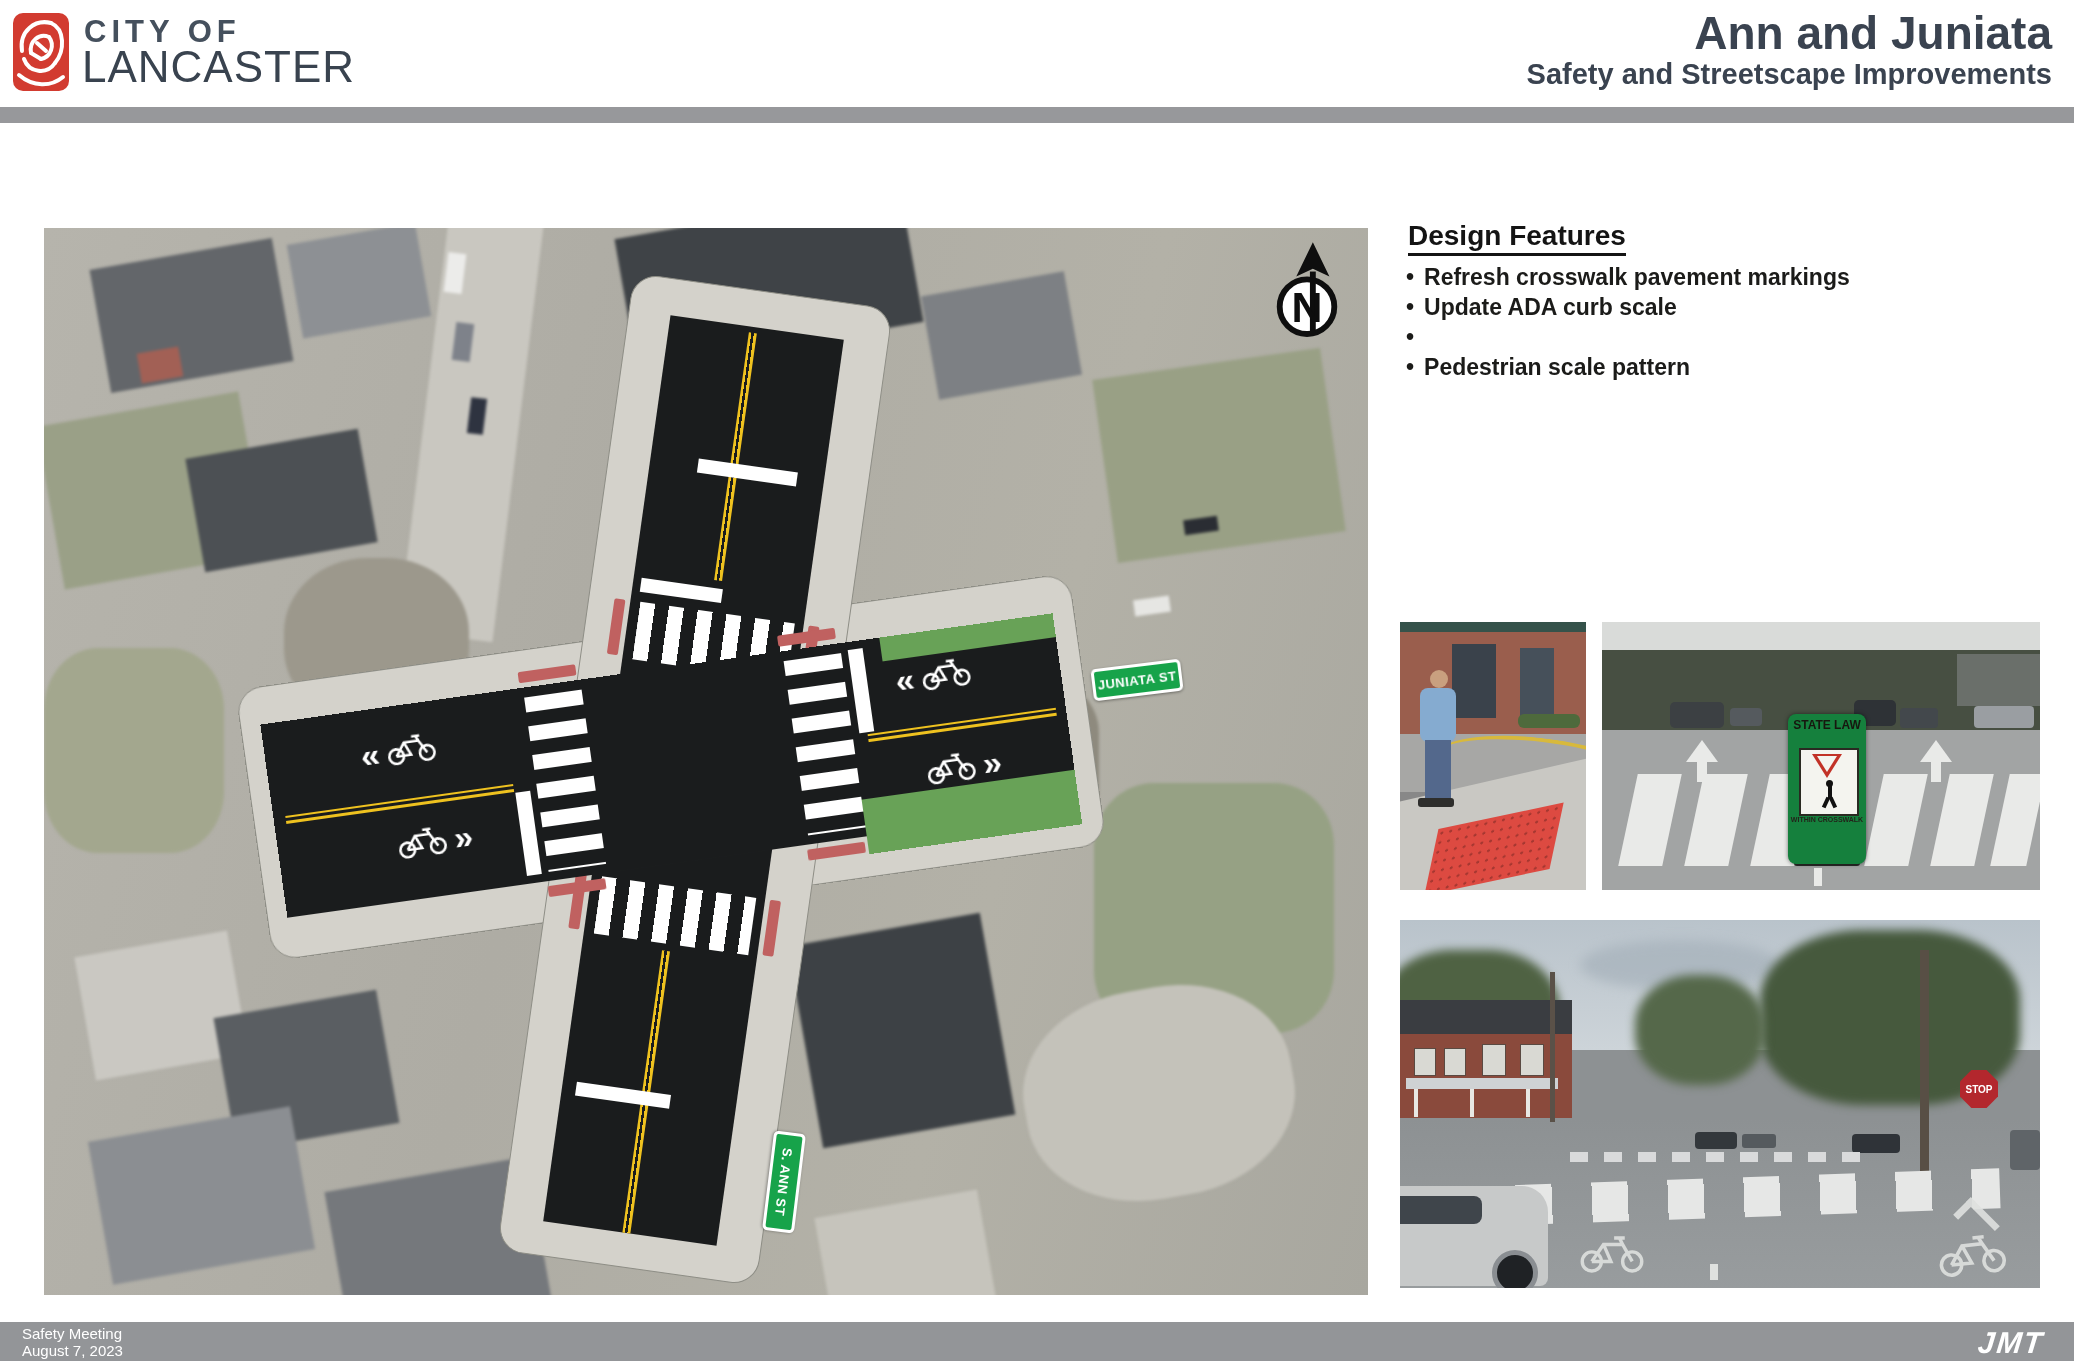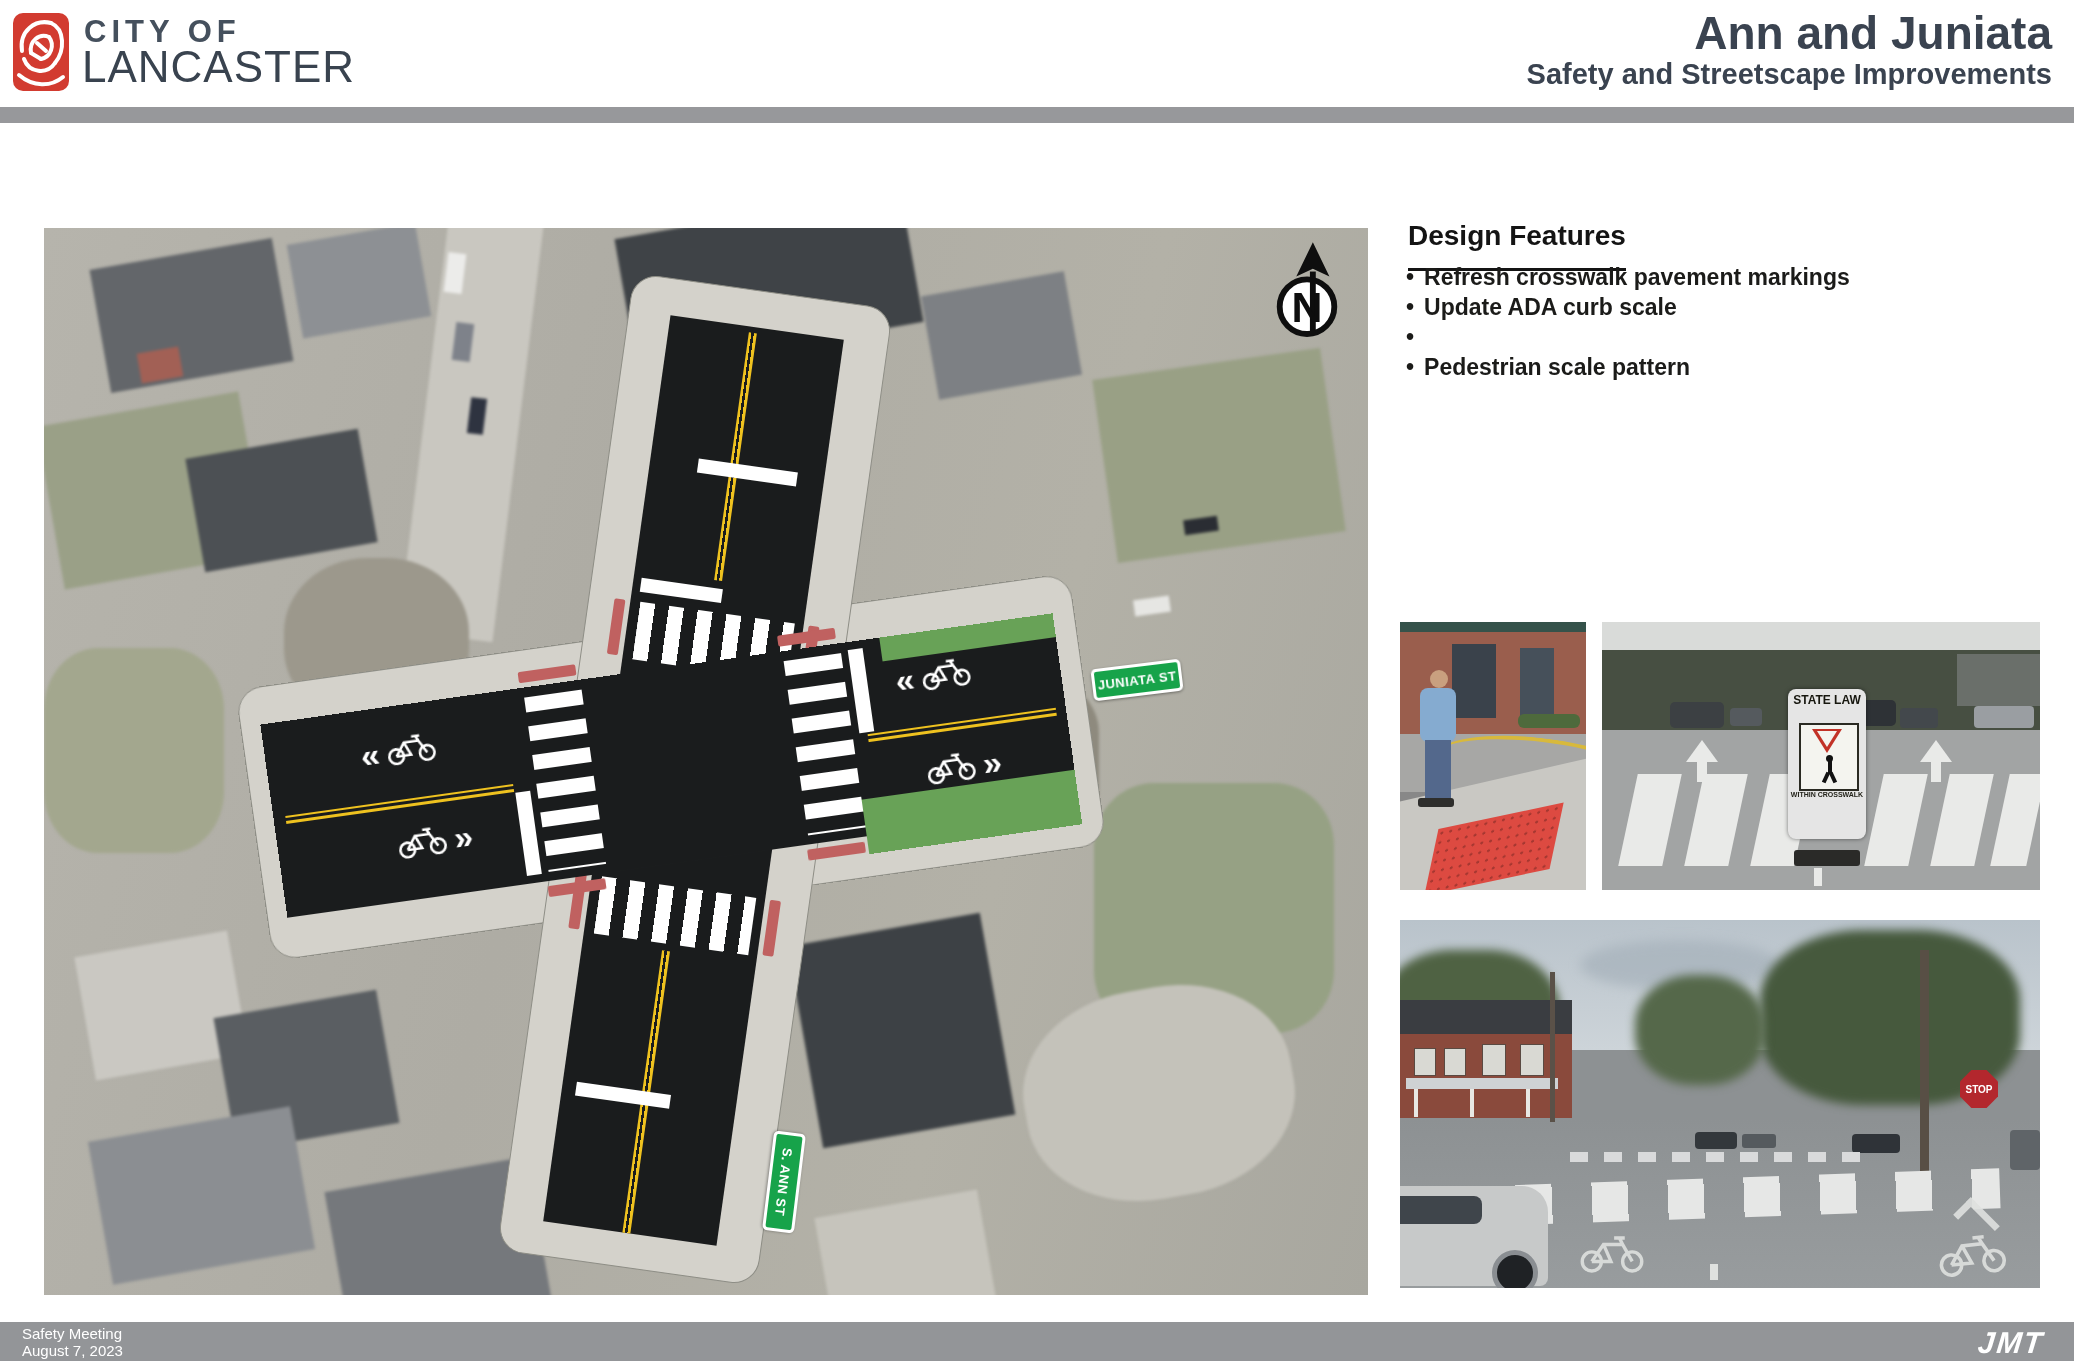--- a/index.html
+++ b/index.html
@@ -33,30 +33,30 @@
   .ramp{position:absolute;background:#c06160;border-radius:2px;}
   .sharrow{position:absolute;display:flex;align-items:center;gap:6px;color:#fff;}
   .chev{font-size:34px;font-weight:700;line-height:1;color:#fff;}
   .bike-icon{width:52px;height:34px;color:#fff;}
   .street-sign{position:absolute;background:#17a34a;border:3px solid #ffffff;border-radius:5px;
        color:#fff;font-weight:700;font-size:13px;display:flex;align-items:center;justify-content:center;
        letter-spacing:.5px;box-shadow:0 1px 3px rgba(0,0,0,.4);white-space:nowrap;}
 
   
   .feat-head{position:absolute;left:1408px;top:220px;font-size:28px;font-weight:700;color:#141414;
-             border-bottom:3px solid #141414;padding-bottom:16px;}
+             border-bottom:3px solid #141414;padding-bottom:1px;}
   .feat-list{position:absolute;left:1406px;top:262px;margin:0;padding:0;list-style:none;width:640px;}
   .feat-list li{display:flex;gap:10px;font-size:23px;font-weight:700;color:#1b1b19;line-height:30px;}
   .bullet{font-size:23px;}
 
   .photo{position:absolute;overflow:hidden;background:#888;}
   .ph{position:absolute;}
 
   
-  .sign-paddle{position:absolute;left:186px;top:67px;width:78px;height:150px;background:#e5e5e5;border-radius:8px;
+  .sign-paddle{position:absolute;left:186px;top:92px;width:78px;height:150px;background:#15803d;border-radius:8px;
      box-shadow:0 0 4px rgba(0,0,0,.5);} 
   .sign-top-text{position:absolute;left:0;top:5px;width:78px;text-align:center;font-size:12px;font-weight:700;color:#17170f;line-height:13px;}
   .sign-panel{position:absolute;left:11px;top:34px;width:56px;height:64px;background:#f4f4ef;border:2px solid #2a2a22;}
   .tri-outer{position:absolute;left:11px;top:4px;width:0;height:0;border-left:15px solid transparent;border-right:15px solid transparent;border-top:24px solid #c23227;}
   .tri-inner{position:absolute;left:16px;top:6px;width:0;height:0;border-left:10px solid transparent;border-right:10px solid transparent;border-top:16px solid #f4f4ef;}
   .ped-head{position:absolute;left:25px;top:30px;width:7px;height:7px;border-radius:50%;background:#111;}
   .ped-body{position:absolute;left:27px;top:36px;width:4px;height:13px;background:#111;}
   .ped-leg1{position:absolute;left:23px;top:47px;width:4px;height:11px;background:#111;transform:rotate(25deg);}
   .ped-leg2{position:absolute;left:30px;top:47px;width:4px;height:11px;background:#111;transform:rotate(-25deg);}
   .sign-bot-text{position:absolute;left:0;top:102px;width:78px;text-align:center;font-size:7px;font-weight:700;color:#23231a;line-height:8px;}

